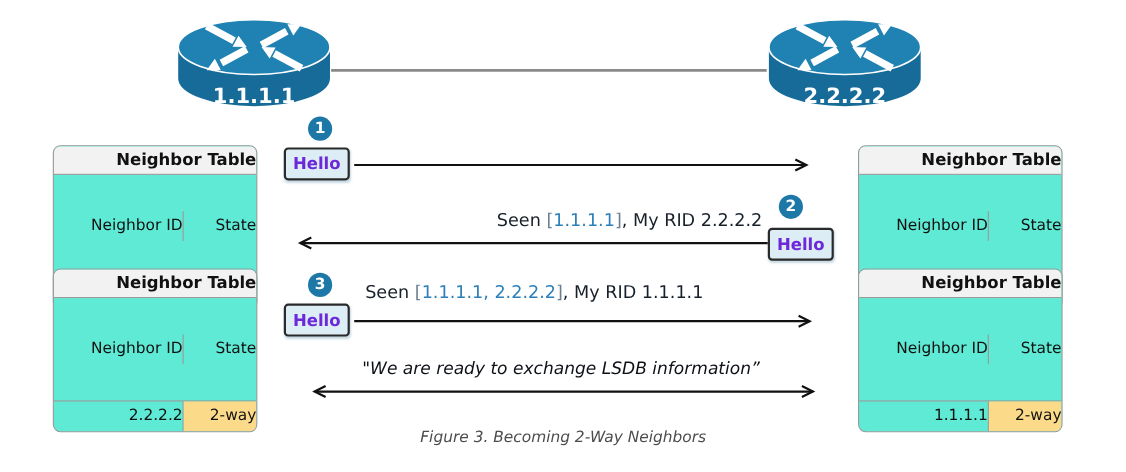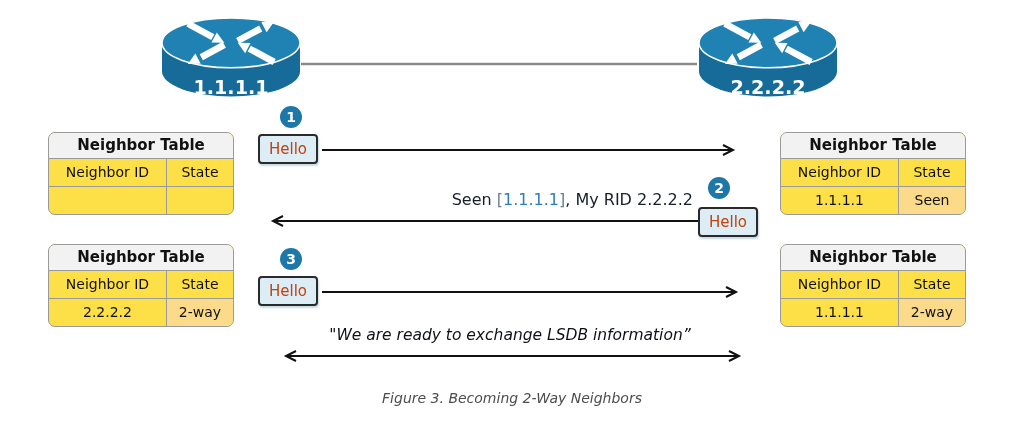--- a/index.html
+++ b/index.html
@@ -13,35 +13,35 @@
   .router{position:absolute;width:146px;height:92px;}
   .router svg{display:block;}
   .rbody{fill:#166b99;}
   .rtop{fill:#1f82b2;stroke:#ffffff;stroke-width:1.6;}
   .rarrow{stroke:#ffffff;stroke-width:7;stroke-linecap:butt;}
   .rhead{fill:#ffffff;}
   .rlabel{fill:#ffffff;font-weight:bold;font-size:20px;text-anchor:middle;
           font-family:"DejaVu Sans","Liberation Sans",sans-serif;}
   
   .ntable{position:absolute;width:184px;border:1px solid #9a9a9a;border-radius:7px;
-          overflow:hidden;background:#fde047;text-align:center;color:#111;}
+          overflow:hidden;background:#5eead4;text-align:right;color:#111;}
   .ntable .title{height:25px;line-height:25px;font-weight:bold;font-size:15px;
                  background:#f2f2f2;border-bottom:1px solid #9a9a9a;}
-  .ntable .row{display:flex;height:27px;line-height:27px;font-size:14px;}
+  .ntable .row{display:flex;height:27px;line-height:27px;font-size:14px;margin-top:33px;}
   .ntable .row + .row{border-top:1px solid #9a9a9a;}
   .cell-id{width:117px;border-right:1px solid #9a9a9a;}
   .cell-state{flex:1;}
   .hl{background:#fbdb8a;}
   
   .badge{position:absolute;width:22px;height:22px;border-radius:50%;background:#1d78a8;
          color:#fff;font-weight:bold;font-size:14px;display:flex;align-items:center;
          justify-content:center;}
   .hello{position:absolute;width:56px;height:26px;background:#dcedf5;border:2px solid #2a2a2a;
          border-radius:4px;display:flex;align-items:center;justify-content:center;
-         font-size:15px;color:#c2410c;box-shadow:1px 2px 2px rgba(130,170,190,0.45);}
+         font-size:15px;color:#6d28d9;box-shadow:1px 2px 2px rgba(130,170,190,0.45);font-weight:bold;}
   .msg-text{position:absolute;font-size:16px;color:#171f28;white-space:nowrap;}
   .msg-text .rid{color:#2c7fb8;}
   .msg-text .bracket{color:#6b7f90;}
   
   .quote{position:absolute;left:275px;width:470px;top:326px;text-align:center;
          font-style:italic;font-size:15.5px;color:#0d1117;}
   .caption{position:absolute;left:0;right:0;top:390px;text-align:center;
            font-style:italic;font-size:14px;color:#4d4d4d;}
 </style>
 </head>
@@ -146,18 +146,21 @@
   <div class="hello" style="left:258px;top:134px;">Hello</div>
 
   <div class="badge" style="left:708px;top:177px;">2</div>
   <div class="hello" style="left:698px;top:207px;">Hello</div>
   <div class="msg-text" style="right:331px;top:190px;margin-left:19px;">
     <span>Seen </span><span class="bracket">[</span><span class="rid">1.1.1.1</span><span class="bracket">]</span><span>, My RID 2.2.2.2</span>
   </div>
 
   <div class="badge" style="left:280px;top:248px;">3</div>
   <div class="hello" style="left:258px;top:276px;">Hello</div>
+  <div class="msg-text" style="left:332px;top:256px;">
+    <span>Seen </span><span class="bracket">[</span><span class="rid">1.1.1.1, 2.2.2.2</span><span class="bracket">]</span><span>, My RID 1.1.1.1</span>
+  </div>
 
   <div class="quote">"We are ready to exchange LSDB information”</div>
 
   <div class="caption">Figure 3. Becoming 2-Way Neighbors</div>
 
 </div>
 
 </body></html>

